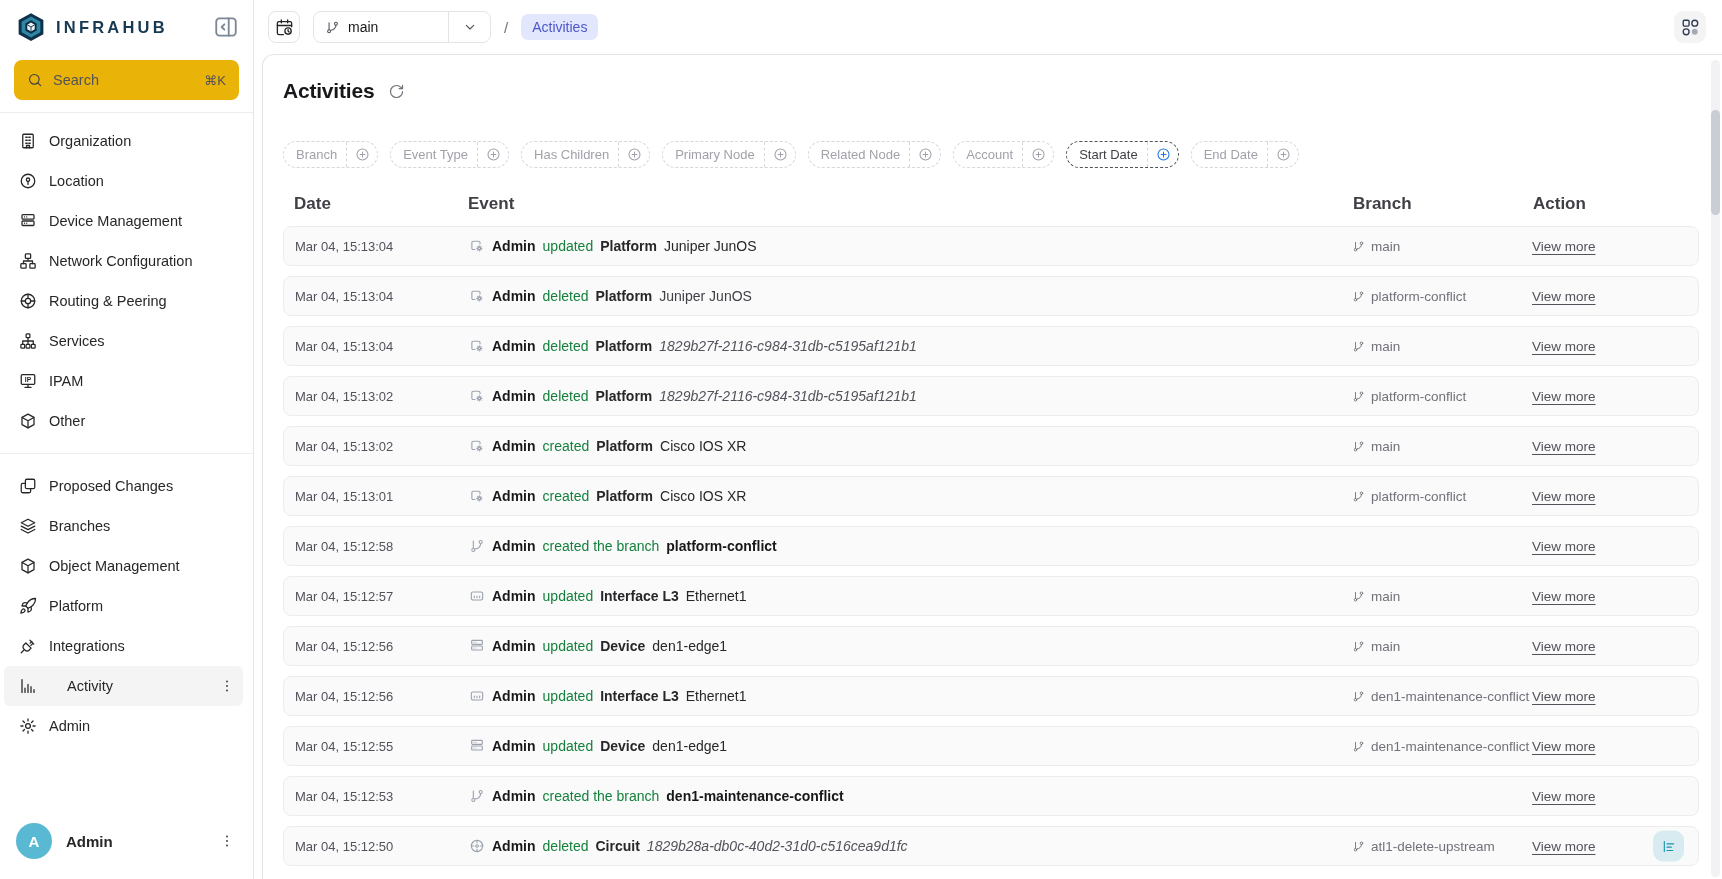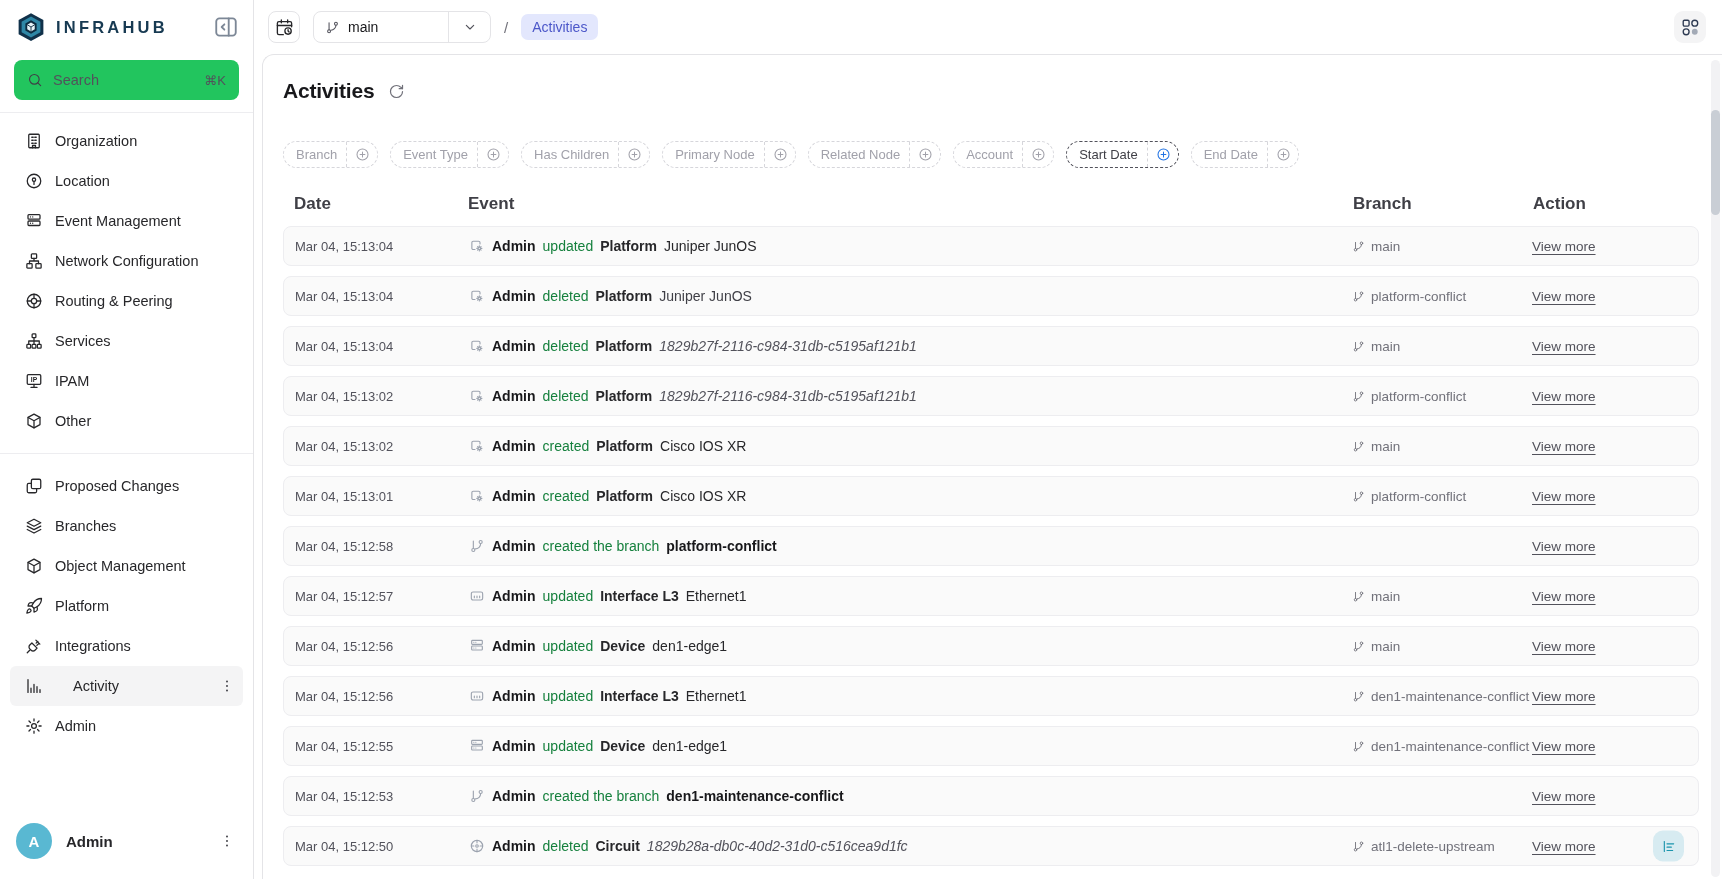--- a/index.html
+++ b/index.html
@@ -6,25 +6,25 @@
   html,body { width:1722px; height:879px; overflow:hidden; background:#fff;
     font-family:"Liberation Sans", sans-serif; color:#18181b; }
   .app { display:flex; width:100%; height:100%; }
 
   
   .sidebar { width:254px; min-width:254px; height:100%; background:#fff;
     border-right:1px solid #e4e4e7; display:flex; flex-direction:column; }
   .logo-row { height:54px; display:flex; align-items:center; padding:0 14px 0 16px; gap:10px; }
   .brand-text { font-size:16.5px; font-weight:800; letter-spacing:3.2px; color:#173a52; flex:1; }
   .collapse-btn { width:26px; height:26px; display:grid; place-items:center; color:#7c8796; cursor:pointer; border-radius:6px; }
-  .search-box { margin:6px 14px 0 14px; height:40px; background:#22c55e; border-radius:8px;
+  .search-box { margin:6px 14px 0 14px; height:40px; background:#eab308; border-radius:8px;
     display:flex; align-items:center; gap:10px; padding:0 13px; color:#52525b; font-size:14.5px; cursor:pointer; }
   .search-box .shortcut { margin-left:auto; font-size:13px; color:#52525b; }
   .side-divider { border:none; border-top:1px solid #ededf0; margin:12px 0 0 0; }
-  .nav { padding:8px 10px 0 10px; }
+  .nav { padding:8px 10px 0 4px; }
   .nav-item { height:40px; display:flex; align-items:center; gap:12px; padding:0 8px 0 15px;
     border-radius:6px; font-size:14.5px; color:#27272a; cursor:pointer; }
   .nav-item .ico { width:18px; height:18px; color:#27272a; }
   .nav-item.active { background:#f4f4f5;gap:30px; }
   .nav-item .kebab { margin-left:auto; width:16px; height:16px; color:#3f3f46; }
   .nav-label { flex:0 1 auto; }
   .group-divider { border:none; border-top:1px solid #ededf0; margin:12px 0; }
   .user-row { margin-top:auto; display:flex; align-items:center; gap:14px; padding:12px 18px 20px 16px; cursor:pointer; }
   .avatar { width:36px; height:36px; border-radius:50%; background:#59b8d2; color:#fff;
     display:grid; place-items:center; font-size:15px; font-weight:600; }
@@ -158,21 +158,21 @@
           <span class="nav-label">Location</span>
         </div>
         <div class="nav-item">
           <span class="ico">
             <svg class="svgi" viewBox="0 0 24 24" fill="none" stroke="currentColor" stroke-width="1.7" stroke-linecap="round" stroke-linejoin="round">
               <rect x="4" y="3.5" width="16" height="6" rx="1.2"></rect>
               <rect x="4" y="12" width="16" height="6" rx="1.2"></rect>
               <path d="M7.3 6.5h.01M10.3 6.5h.01M7.3 15h.01M10.3 15h.01"></path>
             </svg>
           </span>
-          <span class="nav-label">Event Management</span>
+          <span class="nav-label">Device Management</span>
         </div>
         <div class="nav-item">
           <span class="ico">
             <svg class="svgi" viewBox="0 0 24 24" fill="none" stroke="currentColor" stroke-width="1.7" stroke-linecap="round" stroke-linejoin="round">
               <rect x="8.5" y="2.5" width="7" height="6" rx="1"></rect>
               <rect x="2.5" y="15.5" width="7" height="6" rx="1"></rect>
               <rect x="14.5" y="15.5" width="7" height="6" rx="1"></rect>
               <path d="M12 8.5V12M6 15.5V12h12v3.5"></path>
             </svg>
           </span>

